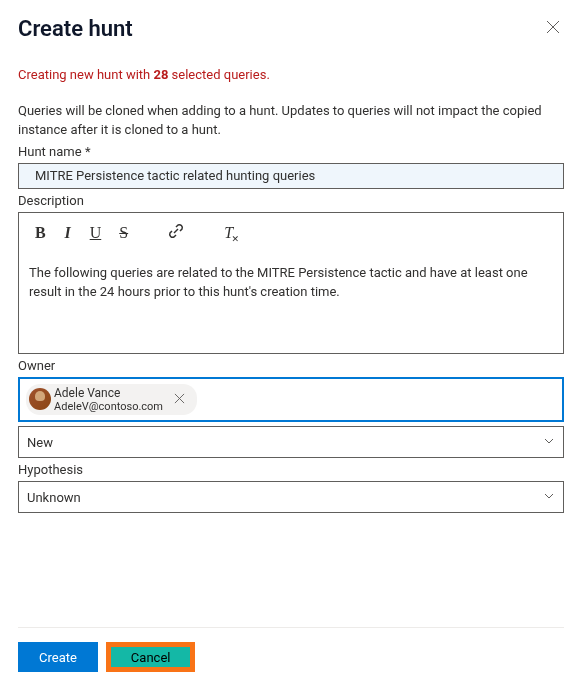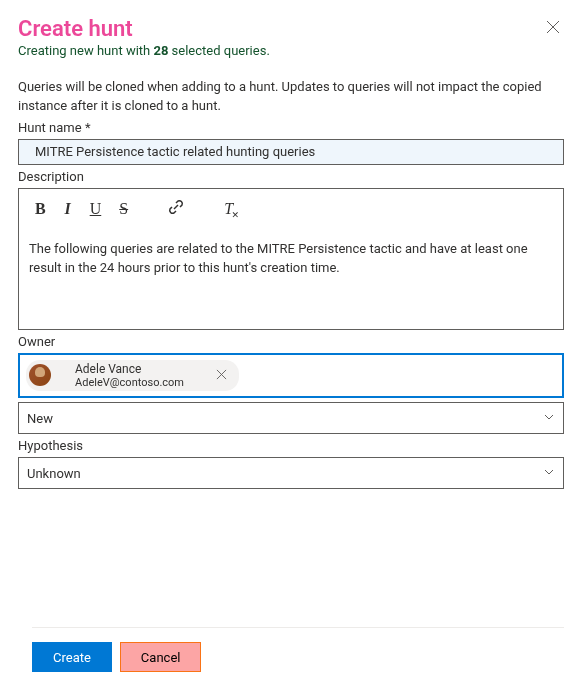--- a/index.html
+++ b/index.html
@@ -18,37 +18,38 @@
       position: relative;
     }
     .header {
       display: flex;
       justify-content: space-between;
       align-items: flex-start;
     }
     .title {
       font-size: 22px;
       font-weight: 600;
-      color: #ec4899;
+      color: #0f172a;
     }
     .close-btn {
       background: none;
       border: none;
       cursor: pointer;
       padding: 4px;
       color: #605e5c;
       font-size: 14px;
     }
     .close-btn svg {
       width: 14px;
       height: 14px;
     }
     .intro {
-      font-size: 13px;
-      color: #14532d;
+      margin-top: 24px;
+      font-size: 13px;
+      color: #b91c1c;
       line-height: 1.5;
     }
     .intro .count {
       font-weight: 700;
     }
     .note {
       margin-top: 16px;
       font-size: 13px;
       color: #323130;
       line-height: 1.5;
@@ -112,21 +113,21 @@
       padding: 5px 6px;
       display: flex;
       align-items: center;
     }
     .person-chip {
       display: flex;
       align-items: center;
       background: #f3f2f1;
       border-radius: 14px;
       padding: 2px 8px 2px 3px;
-      gap: 24px;
+      gap: 3px;
     }
     .avatar {
       width: 22px;
       height: 22px;
       border-radius: 50%;
       background: linear-gradient(135deg, #a0522d 0%, #8b4513 100%);
       flex-shrink: 0;
       position: relative;
       overflow: hidden;
     }
@@ -182,34 +183,34 @@
     .chevron {
       color: #605e5c;
     }
     .chevron svg {
       width: 12px;
       height: 12px;
     }
     .footer {
       position: absolute;
       bottom: 16px;
-      left: 32px;
+      left: 18px;
       right: 18px;
       border-top: 1px solid #edebe9;
       padding-top: 14px;
       display: flex;
       gap: 8px;
     }
     .btn {
       height: 30px;
       padding: 0 20px;
       font-size: 13px;
       font-family: inherit;
-      border: 1px solid #f97316;
-      background: #fca5a5;
+      border: 5px solid #f97316;
+      background: #14b8a6;
       cursor: pointer;
       min-width: 72px;
     }
     .btn-primary {
       background: #0078d4;
       color: #ffffff;
       border: 1px solid #0078d4;
     }
   </style>
 </head>

